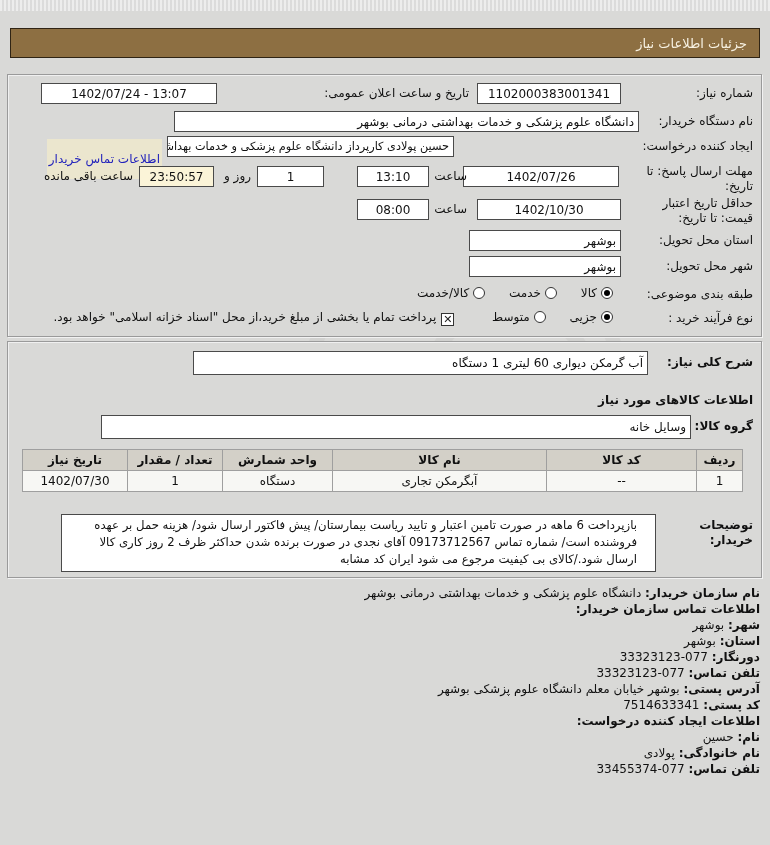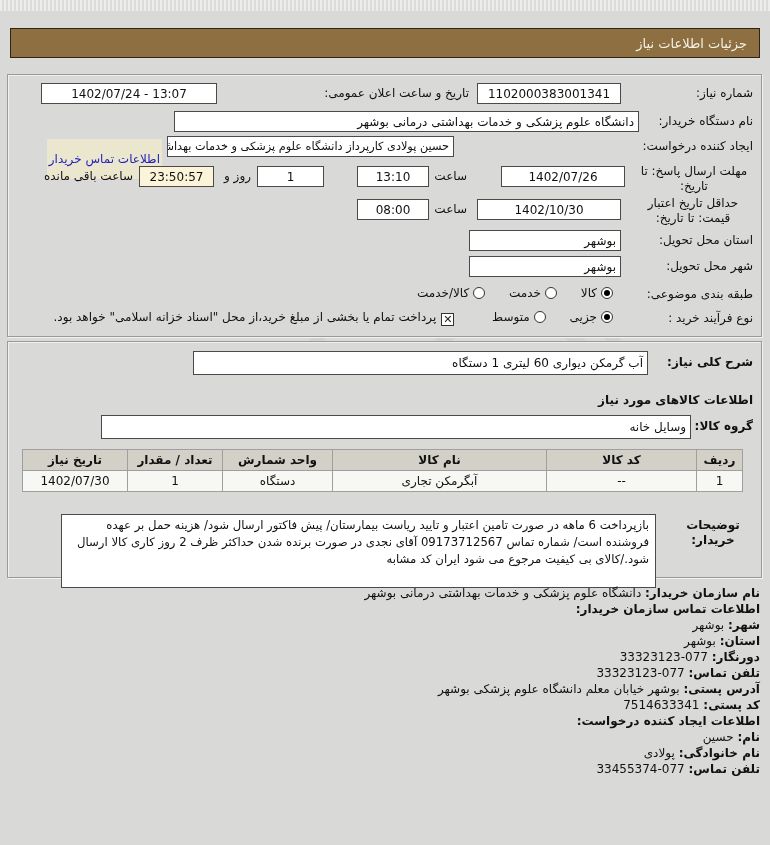--- a/index.html
+++ b/index.html
@@ -25,21 +25,21 @@
       background:#8d6f42; border:1px solid #2f2414; color:#f7f1e2;
       display:flex; align-items:center; padding:0 12px; font-size:13px; z-index:2; }
 
   .panel { position:absolute; left:7px; width:755px; background:#d9d9d7;
       border:1px solid #9a9a9a; box-shadow:inset 1px 1px 0 #f0f0f0, 1px 1px 0 #f2f2f2; z-index:1; }
   .box1 { top:74px; height:263px; }
   .box2 { top:341px; height:237px; }
 
   .row { position:absolute; right:8px; left:8px; height:22px; }
   .lbl { position:absolute; top:3px; white-space:nowrap; }
-  .lbl2 { position:absolute; top:0; width:120px; line-height:15px; text-align:center; }
+  .lbl2 { position:absolute; top:0; width:120px; line-height:15px; text-align:right; }
   .field { position:absolute; top:0; height:21px; background:#fff; border:1px solid #4a4a4a;
       display:flex; align-items:center; padding:0 4px; overflow:hidden; white-space:nowrap; }
   .center { justify-content:center; }
   .ltr { direction:ltr; }
   .cream { background:#fbf4d8; }
   .link { color:#2222bb; background:rgba(250,240,198,.55); padding:13px 2px; cursor:pointer; }
   .b { font-weight:bold; }
 
   .radio { display:inline-block; width:12px; height:12px; border:1px solid #333; border-radius:50%;
       background:#fff; vertical-align:-2px; position:relative; margin-left:4px; }
@@ -50,22 +50,22 @@
   .optgrp { position:absolute; top:2px; white-space:nowrap; }
   .opt { margin-left:20px; }
 
   table.goods { position:absolute; top:107px; right:18px; width:720px; border-collapse:collapse;
       table-layout:fixed; z-index:1; }
   table.goods th { background:#d3d0c8; font-weight:bold; }
   table.goods th, table.goods td { border:1px solid #9f9f9f; height:21px; text-align:center;
       font-size:12px; padding:0 3px; }
   table.goods td { background:#f7f7f4; }
 
-  .notesbox { position:absolute; top:172px; height:74px; right:105px; width:595px;
-      background:#fff; border:1px solid #4a4a4a; padding:2px 6px; line-height:17px;
+  .notesbox { position:absolute; top:172px; height:58px; right:105px; width:595px;
+      background:#fff; border:1px solid #4a4a4a; padding:2px 18px; line-height:17px;
       font-size:11.7px; text-align:right; overflow:hidden; z-index:1; }
 
   .contact { position:absolute; top:585px; right:10px; left:10px; line-height:16px; font-size:12px; z-index:1; }
   .cline .lb { font-weight:bold; }
 </style>
 </head>
 <body>
 
 <div class="page">
   <div class="topstrip"></div>
@@ -94,21 +94,21 @@
     </div>
 
     <div class="row" style="top:61px;">
       <span class="lbl" style="right:0;">ایجاد کننده درخواست:</span>
       <div class="field" style="right:299px; width:287px; justify-content:flex-start; font-size:11.3px;">حسین پولادی کارپرداز دانشگاه علوم پزشکی و خدمات بهداشتی درمانی بوشهر</div>
       <span class="lbl link" style="right:591px;">اطلاعات تماس خریدار</span>
     </div>
 
     <div class="row" style="top:89px; height:34px;">
       <span class="lbl2" style="right:0; width:118px;">مهلت ارسال پاسخ: تا تاریخ:</span>
-      <div class="field center ltr" style="right:128px; width:124px; top:2px;">1402/07/26</div>
+      <div class="field center ltr" style="right:134px; width:156px; top:2px;">1402/07/26</div>
       <span class="lbl" style="right:286px; top:5px;">ساعت</span>
       <div class="field center ltr" style="right:324px; width:72px; top:2px;">13:10</div>
       <div class="field center ltr" style="right:429px; width:67px; top:2px;">1</div>
       <span class="lbl" style="right:502px; top:5px;">روز و</span>
       <div class="field center ltr cream" style="right:539px; width:75px; top:2px;">23:50:57</div>
       <span class="lbl" style="right:620px; top:5px;">ساعت باقی مانده</span>
     </div>
 
     <div class="row" style="top:121px; height:34px;">
       <span class="lbl2" style="right:0; width:120px;">حداقل تاریخ اعتبار قیمت: تا تاریخ:</span>

